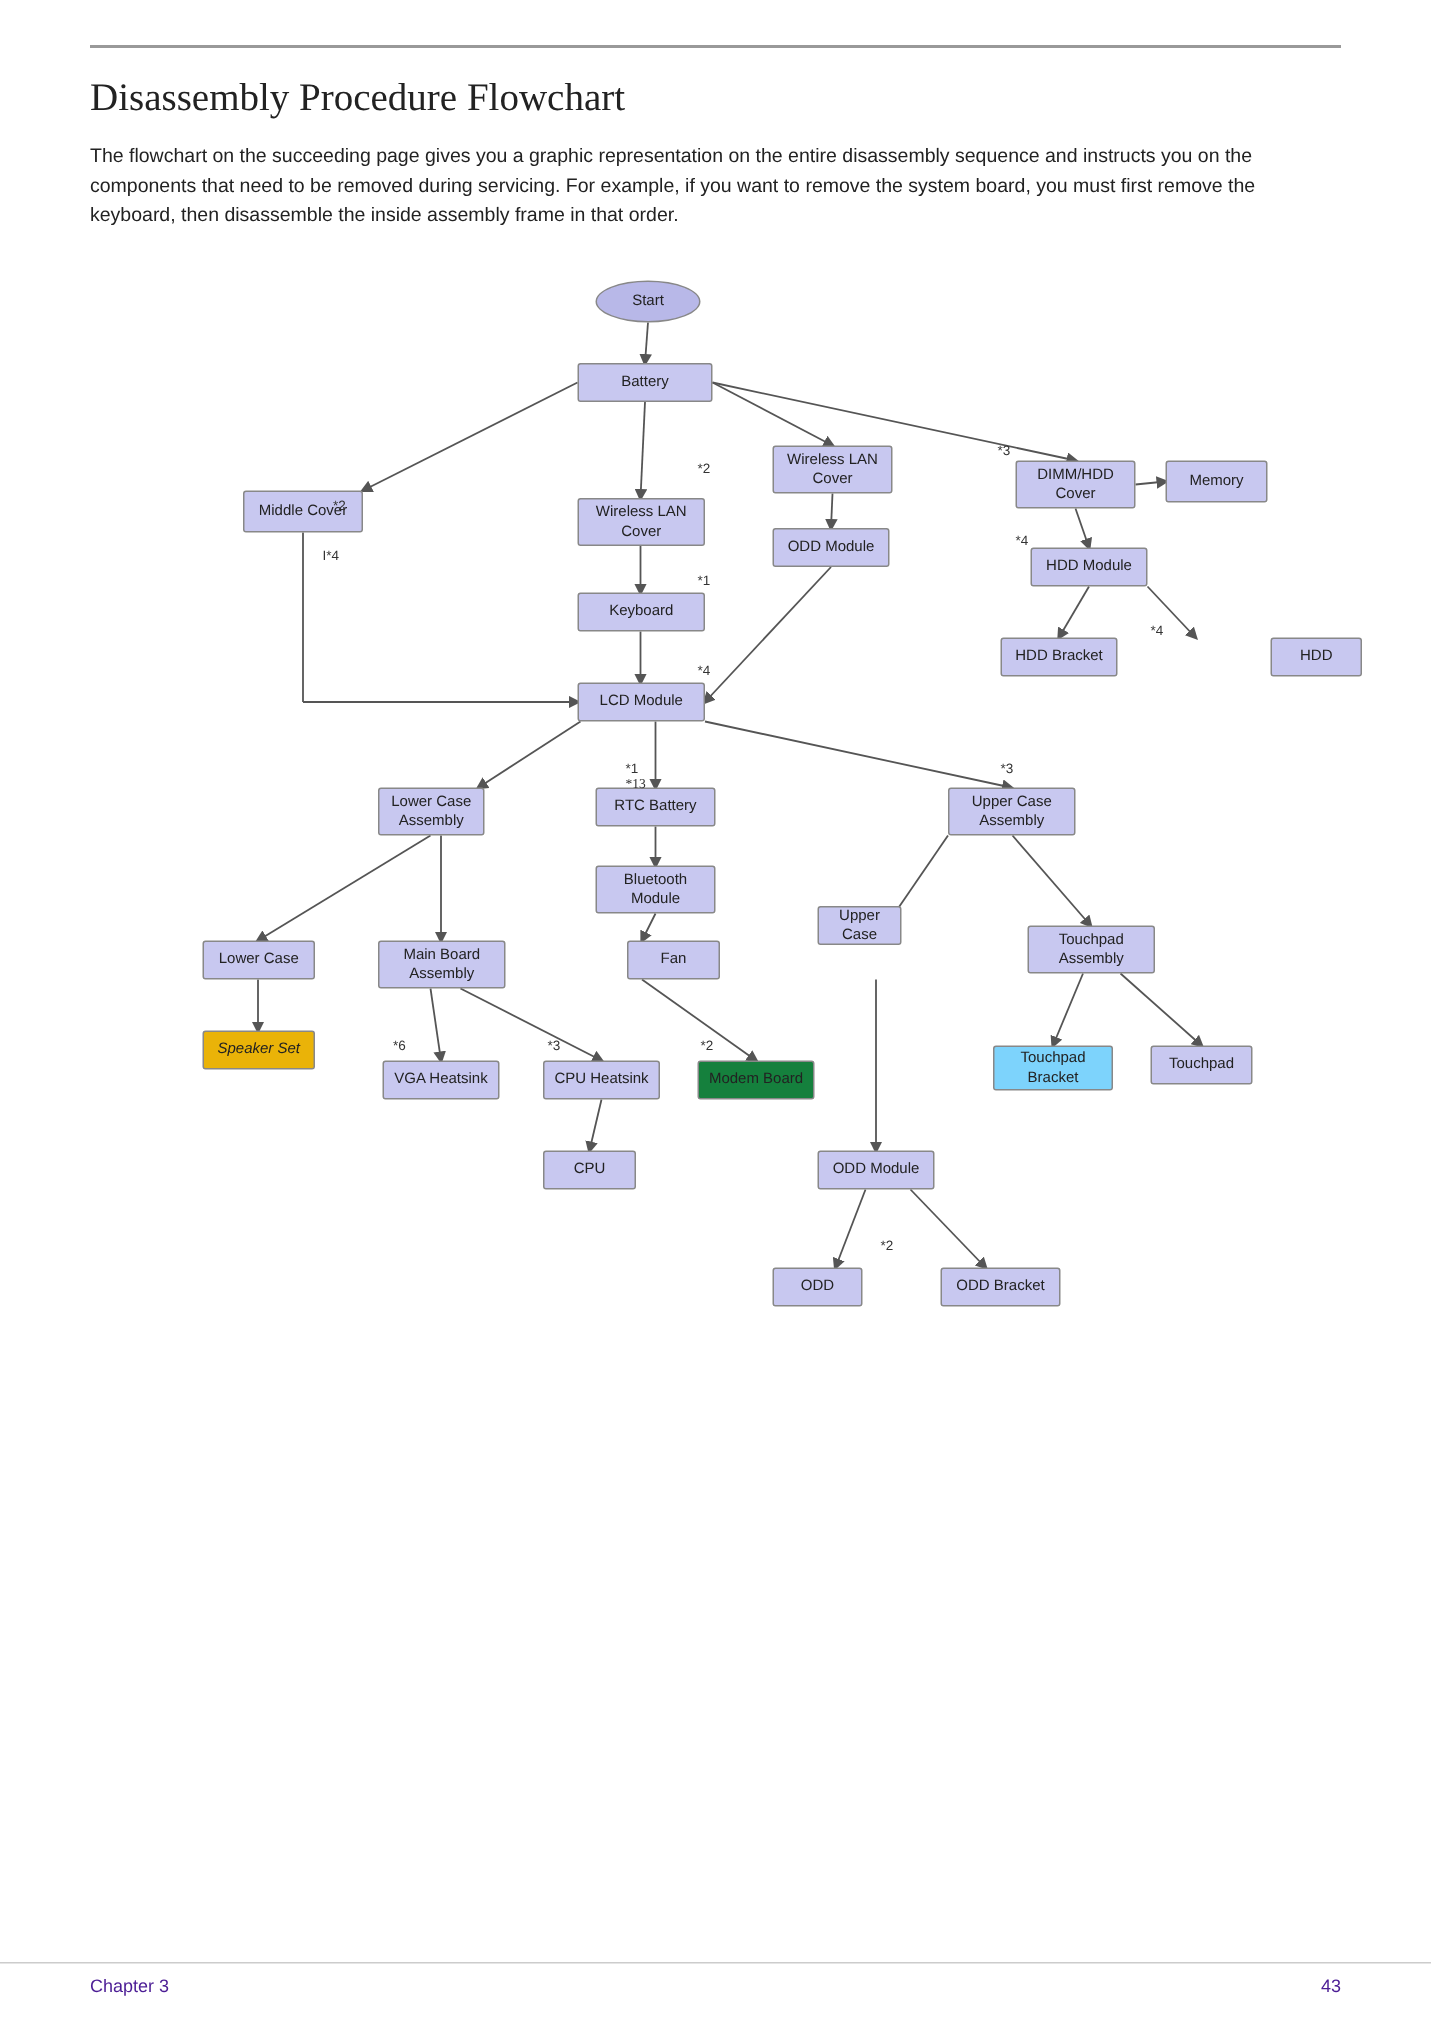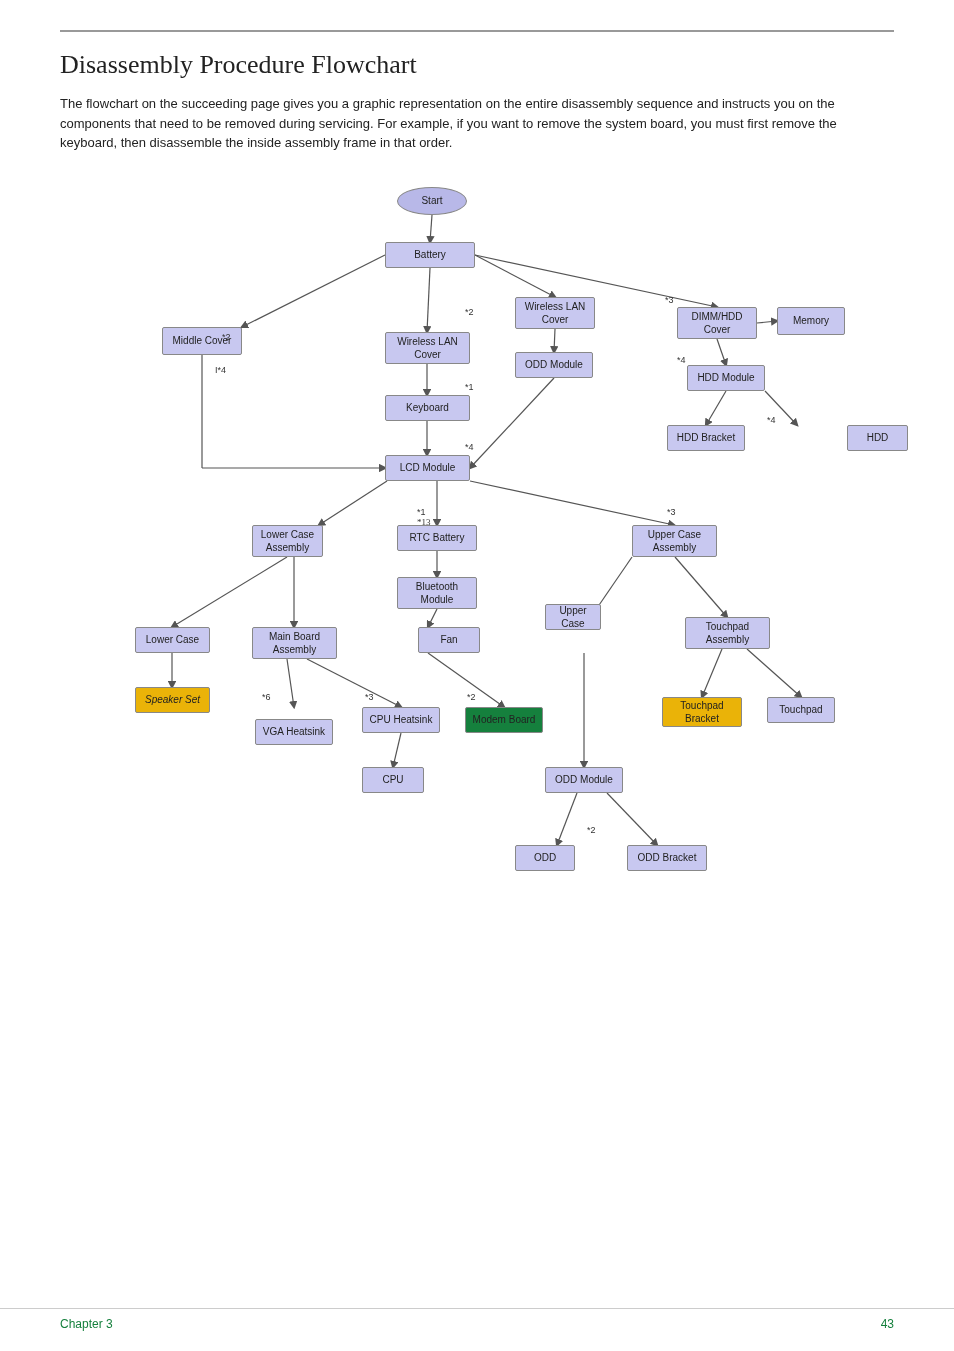--- a/index.html
+++ b/index.html
@@ -76,21 +76,21 @@
       color: #333;
     }
     .footer {
       position: absolute;
       bottom: 20px;
       left: 0; right: 0;
       display: flex;
       justify-content: space-between;
       padding: 0 60px;
       font-size: 12px;
-      color: #15803d;
+      color: #4c1d95;
       border-top: 1px solid #ccc;
       padding-top: 8px;
     }
   </style>
 </head>
 <body>
 
 <div class="page">
   <div class="top-border"></div>
 
@@ -190,24 +190,24 @@
       <div class="fc-node rect" style="left: 330px; top: 348px; width: 80px; height: 26px; background: rgb(200, 200, 240);">RTC Battery</div>
       <div class="fc-node rect" style="left: 185px; top: 348px; width: 71px; height: 32px; background: rgb(200, 200, 240);">Lower Case Assembly</div>
       <div class="fc-node rect" style="left: 565px; top: 348px; width: 85px; height: 32px; background: rgb(200, 200, 240);">Upper Case Assembly</div>
       <div class="fc-node rect" style="left: 330px; top: 400px; width: 80px; height: 32px; background: rgb(200, 200, 240);">Bluetooth Module</div>
       <div class="fc-node rect" style="left: 68px; top: 450px; width: 75px; height: 26px; background: rgb(200, 200, 240);">Lower Case</div>
       <div class="fc-node rect" style="left: 185px; top: 450px; width: 85px; height: 32px; background: rgb(200, 200, 240);">Main Board Assembly</div>
       <div class="fc-node rect" style="left: 330px; top: 450px; width: 62px; height: 26px; background: rgb(200, 200, 240); margin-left: 21px;">Fan</div>
       <div class="fc-node rect" style="left: 478px; top: 427px; width: 56px; height: 26px; background: rgb(200, 200, 240);">Upper Case</div>
       <div class="fc-node rect" style="left: 618px; top: 440px; width: 85px; height: 32px; background: rgb(200, 200, 240);">Touchpad Assembly</div>
       <div class="fc-node rect" style="left: 68px; top: 510px; width: 75px; height: 26px; background: #eab308; font-style: italic;">Speaker Set</div>
-      <div class="fc-node rect" style="left: 188px; top: 530px; width: 78px; height: 26px; background: rgb(200, 200, 240); margin-top: 12px;">VGA Heatsink</div>
+      <div class="fc-node rect" style="left: 188px; top: 530px; width: 78px; height: 26px; background: rgb(200, 200, 240);">VGA Heatsink</div>
       <div class="fc-node rect" style="left: 295px; top: 530px; width: 78px; height: 26px; background: rgb(200, 200, 240);">CPU Heatsink</div>
       <div class="fc-node rect" style="left: 398px; top: 530px; width: 78px; height: 26px; background: #15803d;">Modem Board</div>
-      <div class="fc-node rect" style="left: 595px; top: 520px; width: 80px; height: 30px; background: #eab308;">Touchpad Bracket</div>
+      <div class="fc-node rect" style="left: 595px; top: 520px; width: 80px; height: 30px; background: #7dd3fc;">Touchpad Bracket</div>
       <div class="fc-node rect" style="left: 700px; top: 520px; width: 68px; height: 26px; background: rgb(200, 200, 240);">Touchpad</div>
       <div class="fc-node rect" style="left: 295px; top: 590px; width: 62px; height: 26px; background: rgb(200, 200, 240);">CPU</div>
       <div class="fc-node rect" style="left: 478px; top: 590px; width: 78px; height: 26px; background: rgb(200, 200, 240);">ODD Module</div>
       <div class="fc-node rect" style="left: 448px; top: 668px; width: 60px; height: 26px; background: rgb(200, 200, 240);">ODD</div>
       <div class="fc-node rect" style="left: 560px; top: 668px; width: 80px; height: 26px; background: rgb(200, 200, 240);">ODD Bracket</div>
       <span class="fc-label" style="left: 155px; top: 155px;">*2</span>
       <span class="fc-label" style="left: 398px; top: 130px;">*2</span>
       <span class="fc-label" style="left: 598px; top: 118px;">*3</span>
       <span class="fc-label" style="left: 148px; top: 188px;">I*4</span>
       <span class="fc-label" style="left: 398px; top: 205px;">*1</span>

